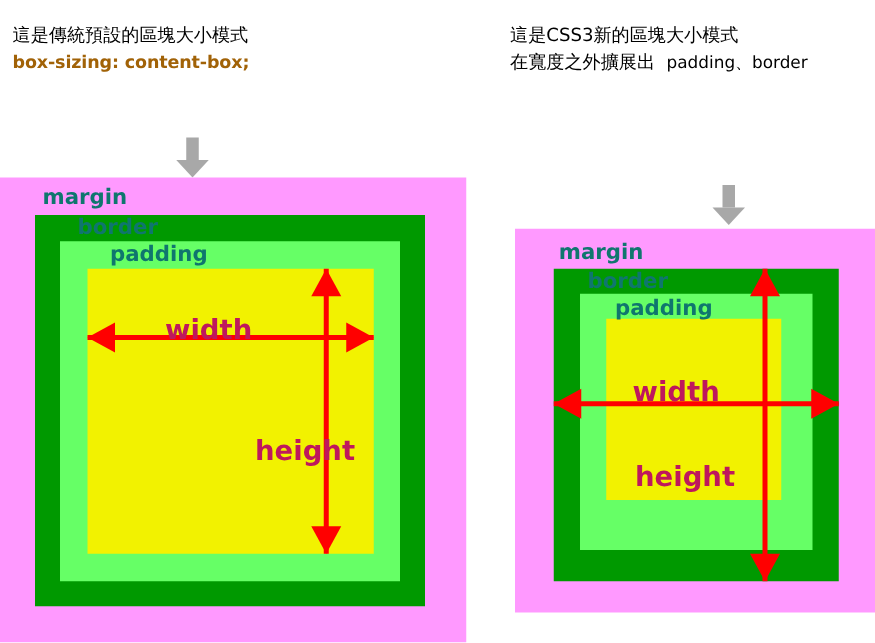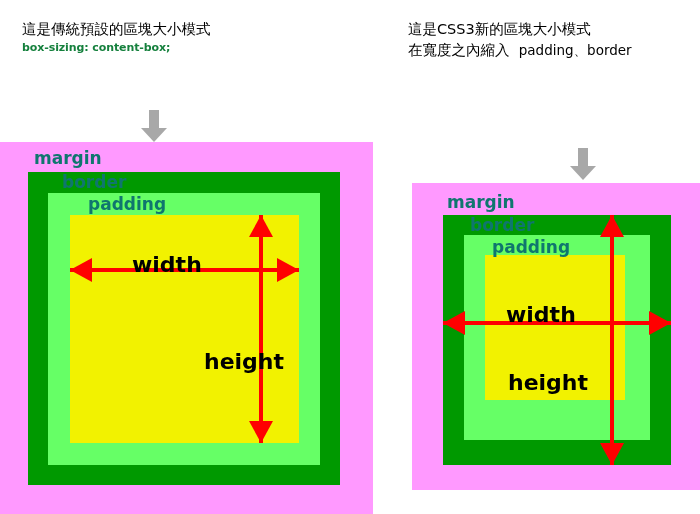--- a/index.html
+++ b/index.html
@@ -19,29 +19,29 @@
   .caption {
     position: absolute;
     line-height: 1.45;
     color: #000000;
     font-size: 14.5px;
     white-space: nowrap;
   }
   .caption .line { display: block; }
   .caption .code {
     font-weight: bold;
-    color: #15803d;
-    font-size: 11px;
+    color: #a16207;
+    font-size: 14px;
     letter-spacing: -0.1px;
   }
   .caption .mono-inline {
     font-family: "DejaVu Sans", "Liberation Sans", sans-serif;
     font-size: 13.5px;
   }
-  #caption-left  { left: 22px; top: 19px; }
+  #caption-left  { left: 10px; top: 19px; }
   #caption-right { left: 408px; top: 19px; }
 
   
   .down-arrow {
     position: absolute;
     width: 26px;
   }
   .down-arrow .shaft {
     width: 10px;
     height: 18px;
@@ -81,21 +81,21 @@
     position: absolute;
     font-weight: bold;
     color: #0f766e;
     font-size: 17px;
     white-space: nowrap;
     z-index: 6;
   }
   .dim-label {
     position: absolute;
     font-weight: bold;
-    color: #000000;
+    color: #be185d;
     font-size: 22px;
     white-space: nowrap;
     z-index: 8;
   }
 
   
   .arrow-h, .arrow-v {
     position: absolute;
     z-index: 7;
   }
@@ -197,21 +197,21 @@
 <div class="arrow-v" id="arrow-v-left">
   <div class="bar"></div>
   <div class="tip top"></div>
   <div class="tip bottom"></div>
 </div>
 <div class="dim-label" id="dim-width-left">width</div>
 <div class="dim-label" id="dim-height-left">height</div>
 
 <div class="caption" id="caption-right">
   <span class="line">這是CSS3新的區塊大小模式</span>
-  <span class="line"><span>在寬度之內縮入</span>&nbsp;&nbsp;<span class="mono-inline">padding、border</span></span>
+  <span class="line"><span>在寬度之外擴展出</span>&nbsp;&nbsp;<span class="mono-inline">padding、border</span></span>
 </div>
 
 <div class="down-arrow" id="down-arrow-right">
   <div class="shaft"></div>
   <div class="head"></div>
 </div>
 
 <div class="margin-box" id="margin-box-right"></div>
 <div class="border-box" id="border-box-right"></div>
 <div class="padding-box" id="padding-box-right"></div>

